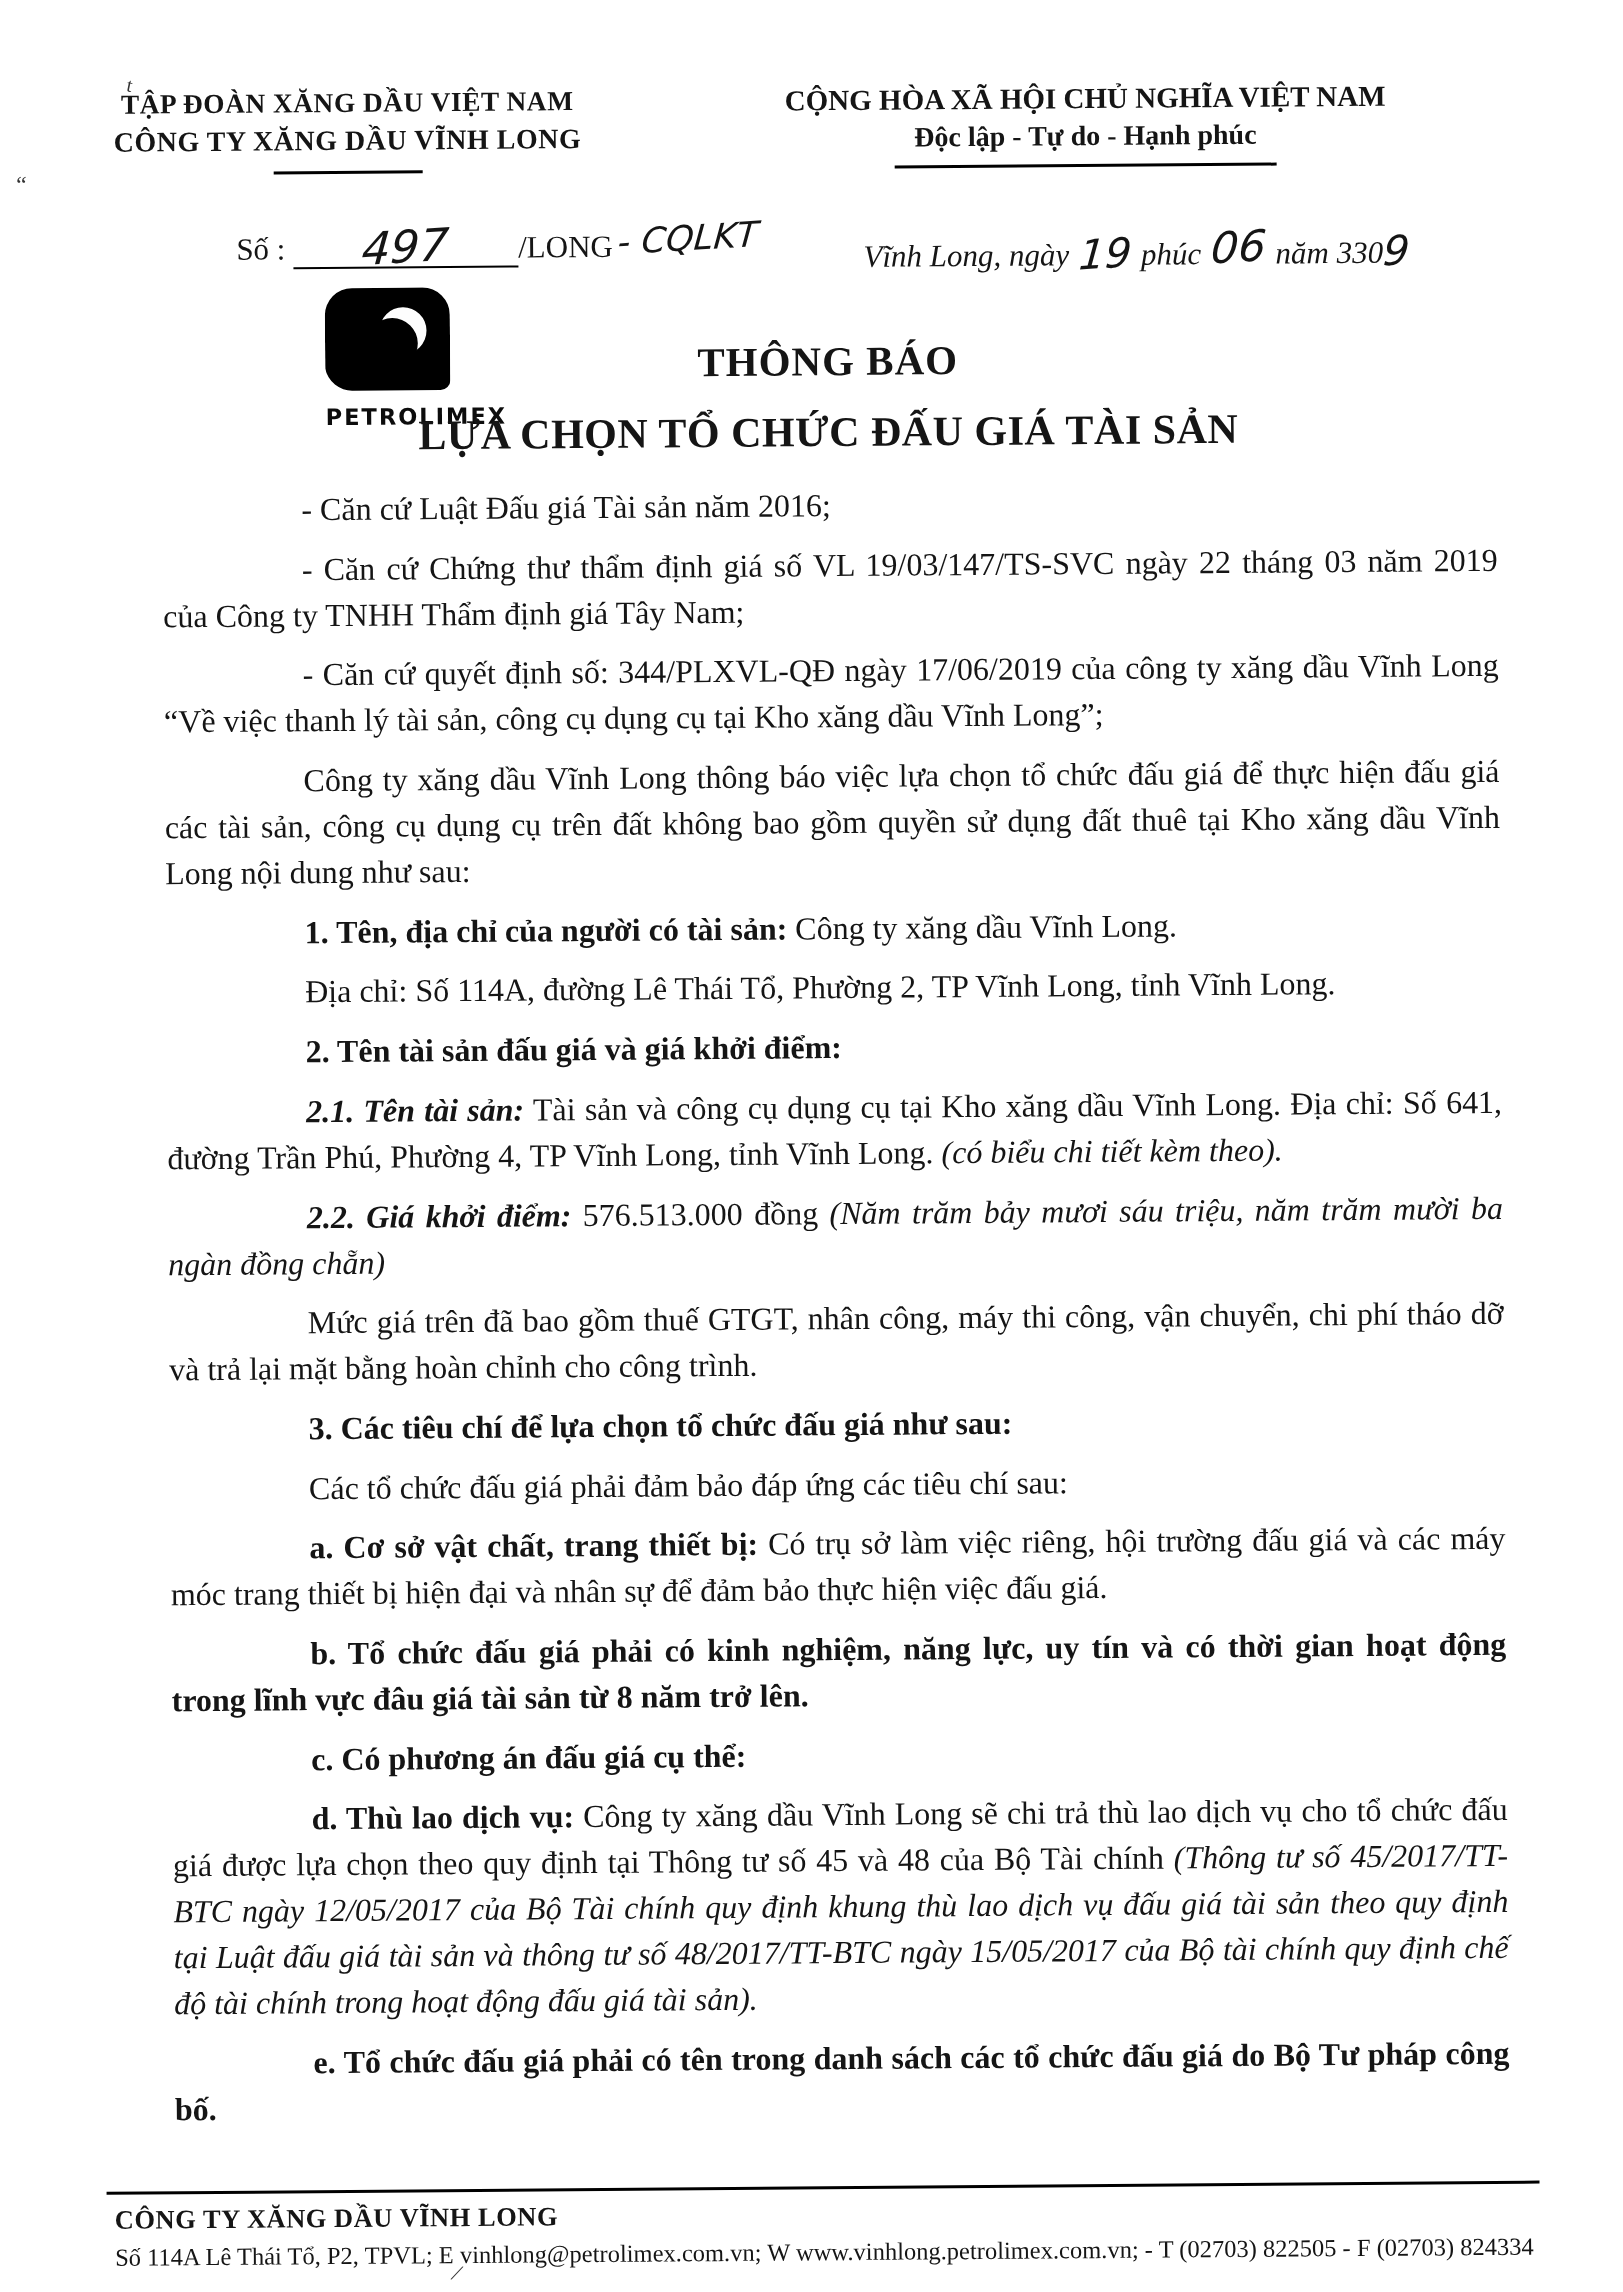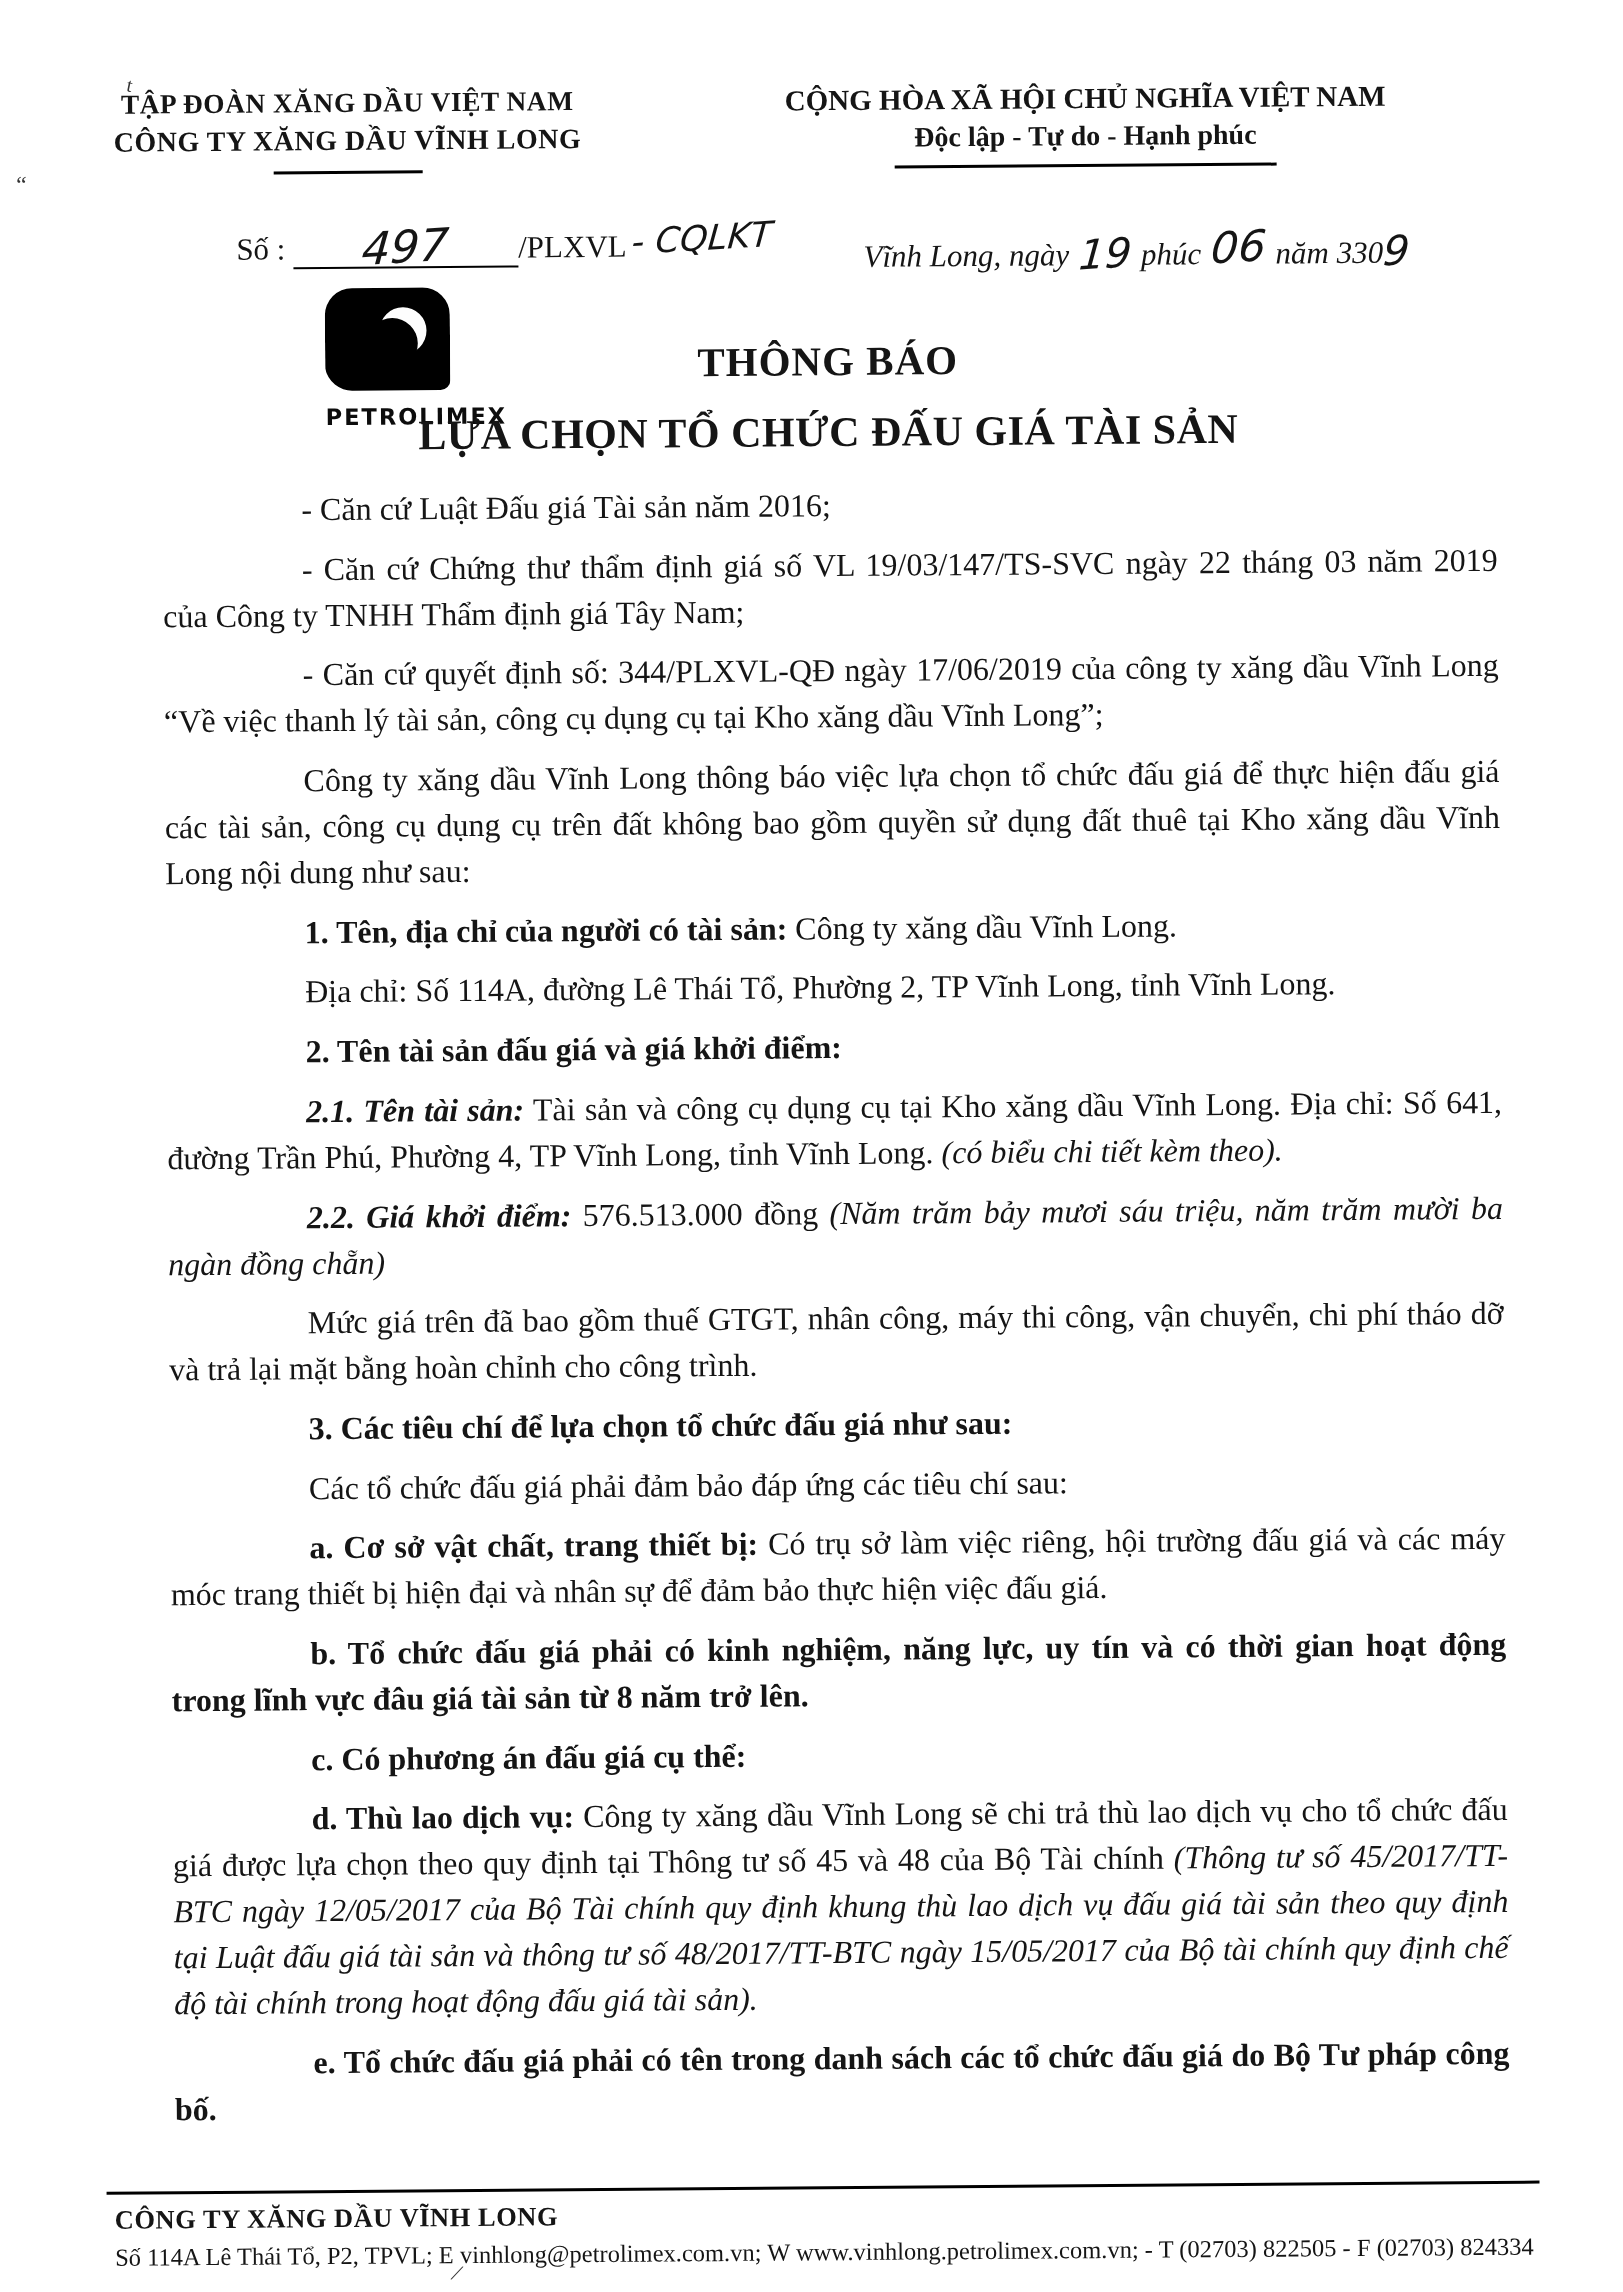--- a/index.html
+++ b/index.html
@@ -75,21 +75,21 @@
     </div>
     <div class="hdr-right">
       <div class="l1">CỘNG HÒA XÃ HỘI CHỦ NGHĨA VIỆT NAM</div>
       <div class="l2">Độc lập - Tự do - Hạnh phúc</div>
       <div class="bar"></div>
     </div>
   </div>
 
   <div class="row-docno">
     <span>Số :</span>
-    <span class="no-line"><span class="hand hand-no">497</span></span><span>/PLXVL</span><span class="hand hand-dept">- CQLKT</span>
+    <span class="no-line"><span class="hand hand-no">497</span></span><span>/LONG</span><span class="hand hand-dept">- CQLKT</span>
   </div>
 
   <div class="row-date">
     <span>Vĩnh Long, ngày</span><span class="hand hand-day">19</span><span>phúc</span><span class="hand hand-month">06</span><span>năm 330</span><span class="hand hand-year">9</span>
   </div>
 
   <div class="logo-wrap">
     <svg width="125" height="108" viewBox="0 0 128 110">
       <path d="M28 0 H100 a28 28 0 0 1 28 28 V95 a10 10 0 0 1 -10 10 H28 A28 28 0 0 1 0 82 V28 A28 28 0 0 1 28 0 Z" fill="#000"></path>
       <circle cx="80" cy="44" r="24" fill="#fdfdfd"></circle>

